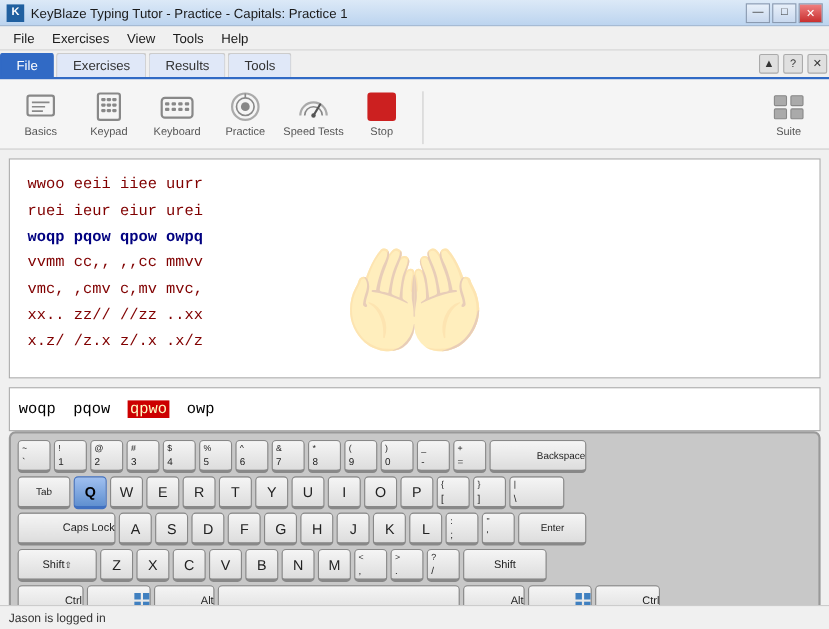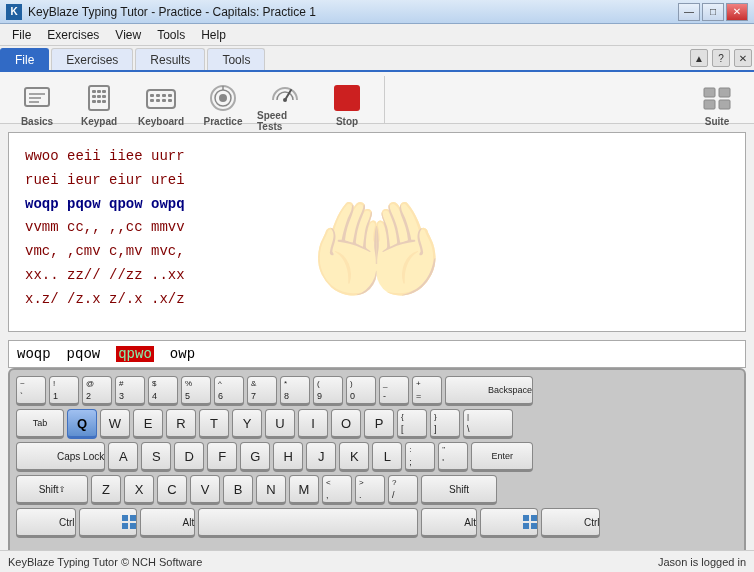--- a/index.html
+++ b/index.html
@@ -89,27 +89,26 @@
       border: 1px solid #aaa;
       border-radius: 2px;
       font-size: 10px;
       display: flex; align-items: center; justify-content: center;
       cursor: pointer; color: #333;
     }
 
     
     #toolbar {
       background: #f5f5f5;
-      height: 52px;
-      display: flex;
-      align-items: flex-start;
+      height: 64px;
+      display: flex;
+      align-items: flex-end;
       padding: 4px 8px;
       border-bottom: 1px solid #ccc;
       gap: 4px;
-      font-weight: bold;
     }
     .toolbar-btn {
       display: flex;
       flex-direction: column;
       align-items: center;
       justify-content: center;
       width: 58px;
       height: 56px;
       cursor: pointer;
       border: 1px solid transparent;
@@ -137,31 +136,31 @@
       font-size: 14px;
       overflow: hidden;
     }
     .practice-line { line-height: 1.7; color: #800000; }
     .practice-line.bold { font-weight: bold; color: #000080; }
 
     
     #input-area {
       margin: 0 8px;
       border: 1px solid #aaa;
-      height: 28px;
+      height: 40px;
       display: flex;
       align-items: center;
       padding: 0 8px;
       font-family: 'Courier New', Courier, monospace;
       font-size: 14px;
       background: white;
     }
     .typed-word { color: #000; margin-right: 8px; }
     .typed-word.correct { color: #000; }
-    .typed-word.error { background: #cc0000; color: #86efac; padding: 0 2px; }
+    .typed-word.error { background: #cc0000; color: #fef9c3; padding: 0 2px; }
     .current-word { color: #000; }
 
     
     #keyboard-area {
       margin: 0 8px;
       background: #c8c8c8;
       border: 2px solid #999;
       border-radius: 6px;
       padding: 6px;
       height: 196px;
@@ -517,15 +516,14 @@
           </svg>
       </div>
       <div class="key wide" style="min-width:44px;font-size:10px;">Ctrl</div>
     </div>
 
     <div style="position:absolute;top:-190px;left:50%;transform:translateX(-50%);pointer-events:none;opacity:0.3;font-size:110px;z-index:0;">🤲</div>
   </div>
 </div>
 
 <div id="statusbar">
-  <span>KeyBlaze Typing Tutor © NCH Software</span>
   <span>Jason is logged in</span>
 </div>
 
 </body></html>

